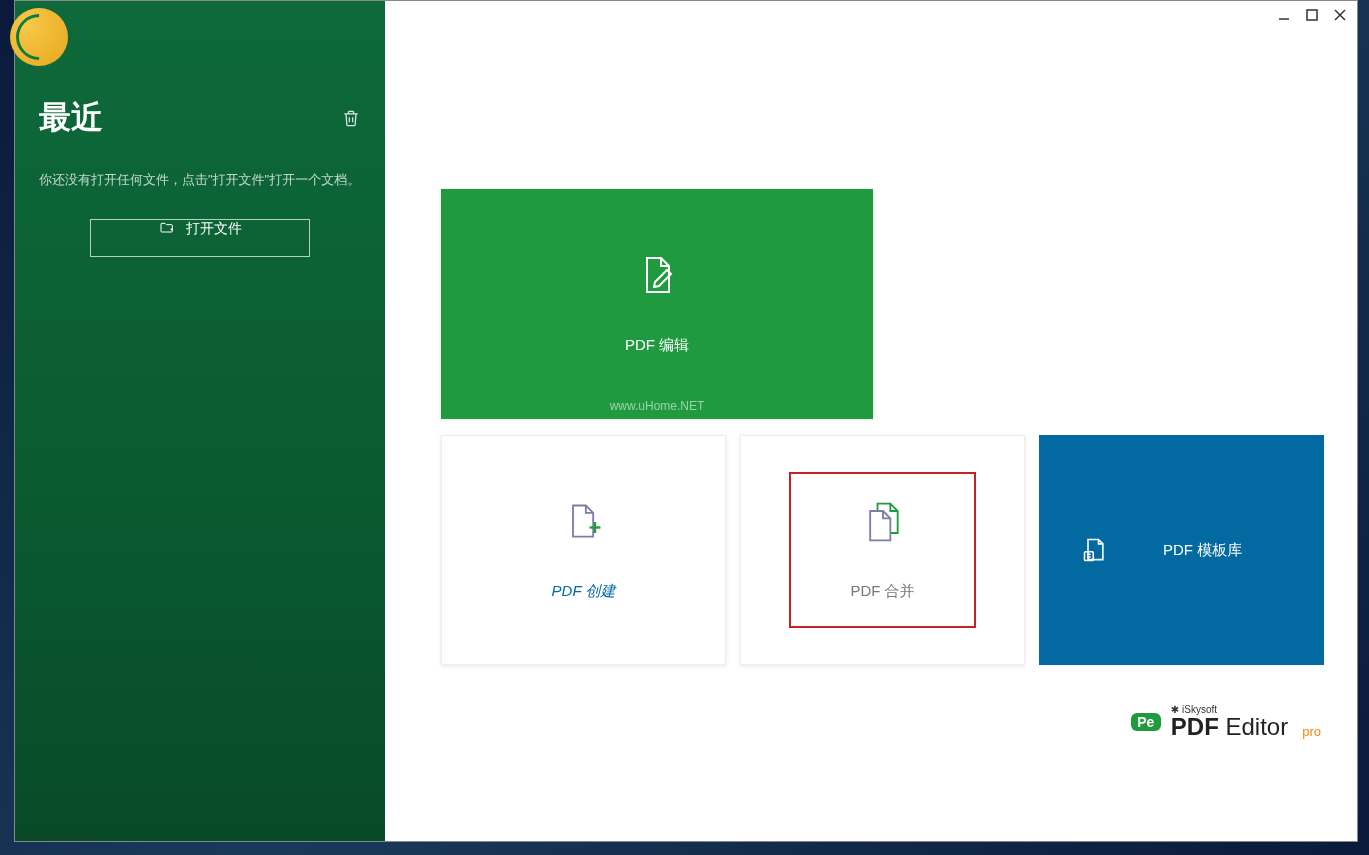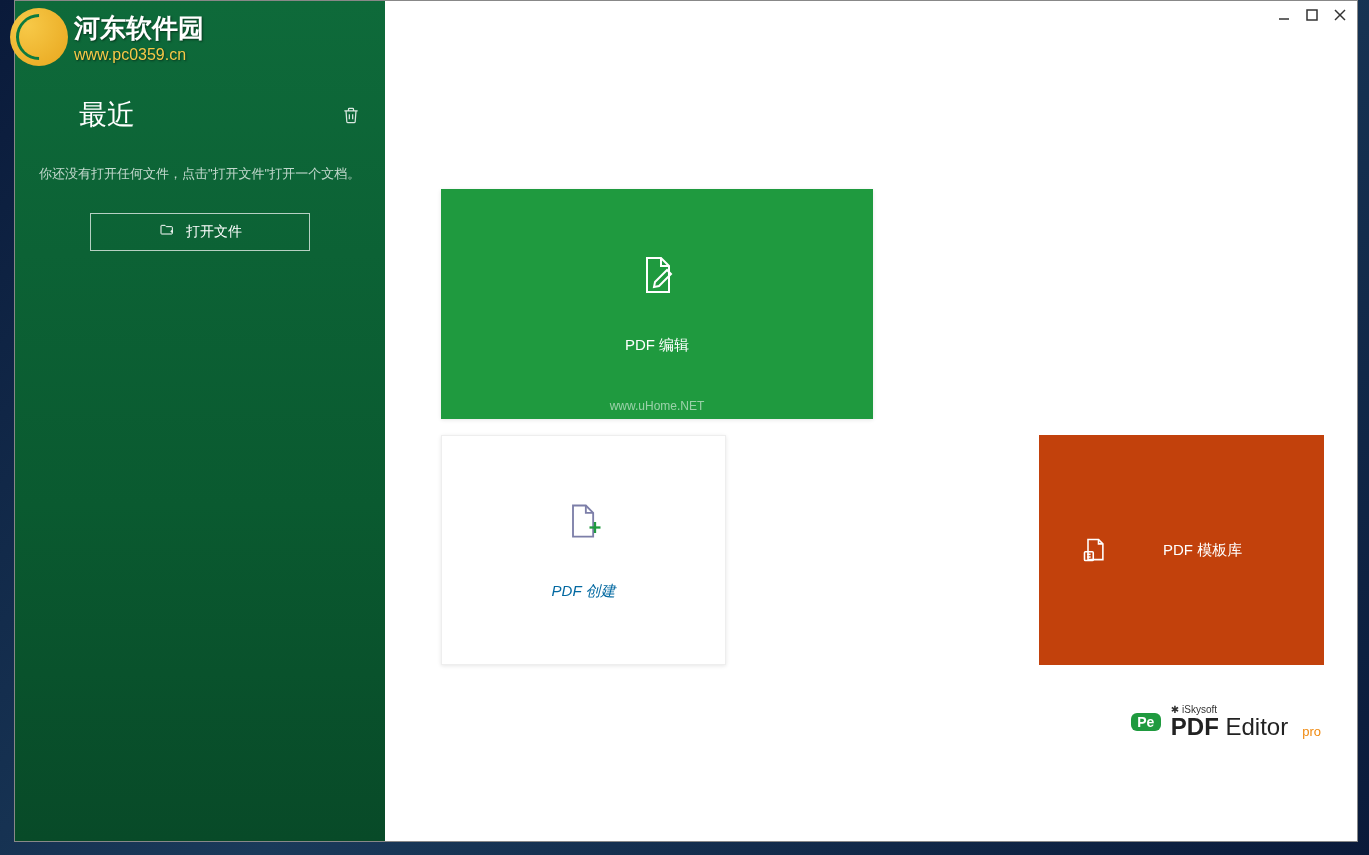--- a/index.html
+++ b/index.html
@@ -74,24 +74,23 @@
       padding: 95px 24px 24px 24px;
       position: relative;
     }
     .sidebar-header {
       display: flex;
       justify-content: space-between;
       align-items: center;
       margin-bottom: 28px;
     }
     .sidebar-title {
-      font-size: 28px;
-      font-weight: normal;
-      color: #fff;
-      margin-left: 40px;
+      font-size: 32px;
+      font-weight: bold;
+      color: #fff;
     }
     .trash-btn {
       width: 20px;
       height: 22px;
       cursor: pointer;
       opacity: 0.85;
     }
     .sidebar-desc {
       font-size: 13px;
       color: rgba(255,255,255,0.75);
@@ -99,21 +98,21 @@
       margin-bottom: 26px;
     }
     .open-file-btn {
       width: 220px;
       height: 38px;
       margin: 0 auto;
       border: 1px solid rgba(255,255,255,0.7);
       background: transparent;
       color: #fff;
       display: flex;
-      align-items: center;
+      align-items: flex-start;
       justify-content: center;
       gap: 10px;
       cursor: pointer;
       font-size: 14px;
     }
 
     
     .main {
       flex: 1;
       background: #fff;
@@ -196,21 +195,21 @@
       flex: 1;
       display: flex;
       align-items: center;
       justify-content: flex-start;
       padding-left: 42px;
       gap: 54px;
       color: #fff;
       cursor: pointer;
     }
     .mini-batch { background: #1f9a3f; }
-    .mini-template { background: #c2410c; }
+    .mini-template { background: #0369a1; }
     .tile-label { font-size: 15px; }
     .mini-label { font-size: 15px; color: #fff; }
 
     .icon-wrap { height: 44px; display: flex; align-items: center; justify-content: center; }
     .mini-icon-wrap { height: 30px; display: flex; align-items: center; }
 
     .watermark-center {
       position: absolute;
       bottom: 6px;
       left: 50%;
@@ -243,24 +242,20 @@
     .brand-small { font-size: 10px; color: #333; }
     .brand-main { font-size: 24px; color: #222; }
     .brand-main b { font-weight: bold; }
     .brand-pro { font-size: 13px; color: #f0890e; font-weight: normal; margin-left: 4px; align-self: flex-end; }
   </style>
 </head>
 <body>
 
 <div class="watermark">
   <div class="watermark-logo"></div>
-  <div class="watermark-text">
-    <span class="watermark-title">河东软件园</span>
-    <span class="watermark-url">www.pc0359.cn</span>
-  </div>
 </div>
 
 <div class="app-window">
 
   <aside class="sidebar">
     <div class="sidebar-header">
       <h2 class="sidebar-title">最近</h2>
       <span class="trash-btn">
         <svg viewBox="0 0 24 24" width="20" height="22" fill="none" stroke="#fff" stroke-width="1.5">
           <path d="M4 7h16M9 7V5a1 1 0 011-1h4a1 1 0 011 1v2M6 7l1 13a1 1 0 001 1h8a1 1 0 001-1l1-13M10 11v6M14 11v6"></path>
@@ -320,20 +315,33 @@
             <svg viewBox="0 0 48 48" width="44" height="44" fill="none" stroke="#7c7ea8" stroke-width="2">
               <path d="M12 6h14l8 8v26H12z"></path>
               <path d="M26 6v8h8"></path>
               <line x1="30" y1="30" x2="42" y2="30" stroke="#1f9a3f" stroke-width="2.5"></line>
               <line x1="36" y1="24" x2="36" y2="36" stroke="#1f9a3f" stroke-width="2.5"></line>
             </svg>
           </div>
           <span class="tile-label">PDF 创建</span>
         </div>
 
+        <div class="tile tile-merge">
+          <div class="tile-merge-inner">
+            <div class="icon-wrap">
+              <svg viewBox="0 0 52 48" width="52" height="44" fill="none" stroke-width="2">
+                <path d="M20 4h14l8 8v24H20z" stroke="#1f9a3f"></path>
+                <path d="M34 4v8h8" stroke="#1f9a3f"></path>
+                <path d="M12 12h14l8 8v24H12z" stroke="#7c7ea8" fill="#fff"></path>
+                <path d="M26 12v8h8" stroke="#7c7ea8"></path>
+              </svg>
+            </div>
+            <span class="tile-label">PDF 合并</span>
+          </div>
+        </div>
 
         <div class="right-col">
           <div class="mini-tile mini-template">
             <div class="mini-icon-wrap">
               <svg viewBox="0 0 32 32" width="28" height="28" fill="none" stroke="#fff" stroke-width="1.8">
                 <path d="M8 4h12l5 5v18H8z"></path>
                 <path d="M20 4v5h5"></path>
                 <rect x="4" y="18" width="10" height="10" rx="1"></rect>
                 <line x1="7" y1="21" x2="11" y2="21"></line>
                 <line x1="7" y1="24" x2="11" y2="24"></line>

